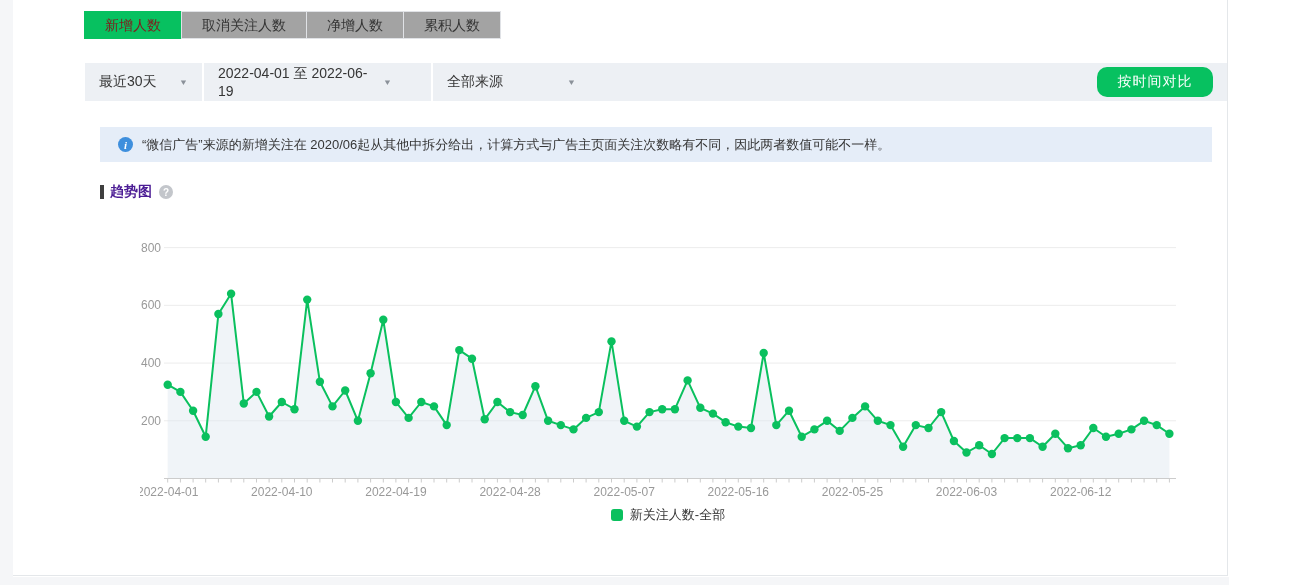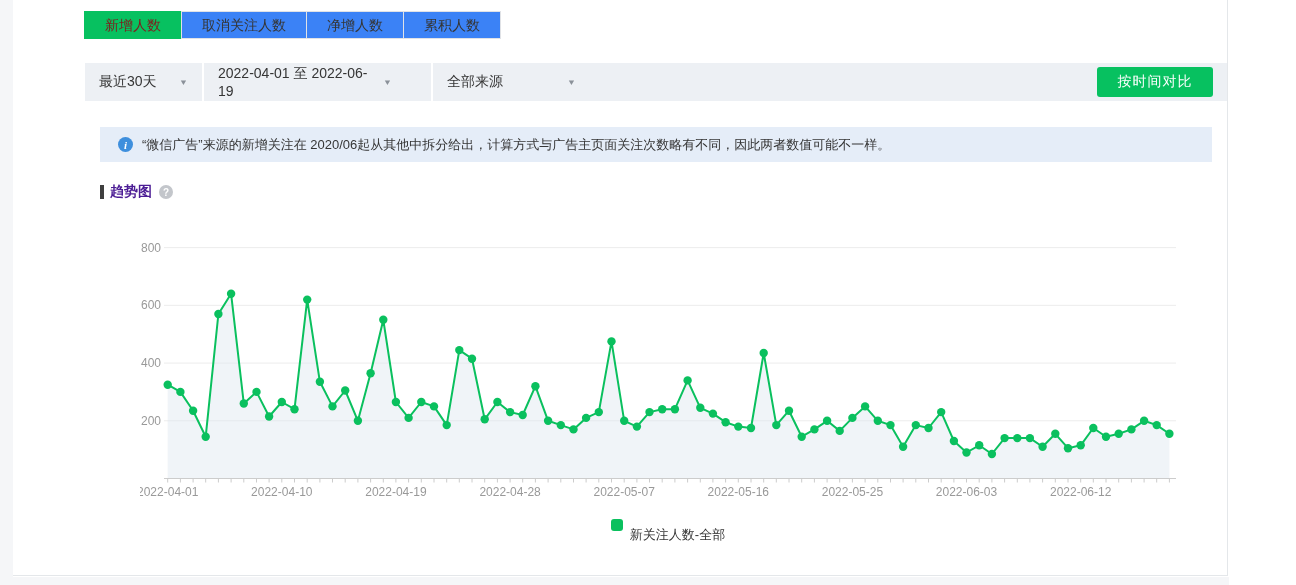--- a/index.html
+++ b/index.html
@@ -3,46 +3,46 @@
 <meta charset="utf-8">
 <style>
   * { margin:0; padding:0; box-sizing:border-box; }
   html,body { width:1296px; height:585px; background:#fff; font-family:"Liberation Sans", sans-serif; overflow:hidden; }
   .gutter-left { position:absolute; left:0; top:0; width:13px; height:585px; background:#f5f6f8; }
   .panel { position:absolute; left:13px; top:0; width:1215px; height:576px; background:#fff; border-right:1px solid #e4e7ea; border-bottom:1px solid #e4e7ea; }
   .bottom-strip { position:absolute; left:0; top:577px; width:1229px; height:8px; background:#f5f6f8; }
 
   
   .tabs { position:absolute; left:72px; top:11px; display:flex; }
-  .tab { height:28px; line-height:26px; padding:0 20px; font-size:14px; color:#353535; background:#3b82f6; border:1px solid #e0e2e6; margin-left:-1px; cursor:pointer; white-space:nowrap; }
+  .tab { height:28px; line-height:26px; padding:0 20px; font-size:14px; color:#353535; background:#a3a3a3; border:1px solid #e0e2e6; margin-left:-1px; cursor:pointer; white-space:nowrap; }
   .tab.active { background:#07c160; border-color:#07c160; color:#7f1d1d; }
 
   
   .filterbar { position:absolute; left:72px; top:63px; width:1142px; height:38px; background:#edf0f4; }
   .fseg { position:absolute; top:0; height:38px; display:flex; align-items:center; justify-content:space-between; padding:0 14px; font-size:14px; color:#353535; cursor:pointer; }
   .fsep { position:absolute; top:0; width:2px; height:38px; background:#fff; }
   .arrow-down { font-size:9px; color:#8b9199; transform:scaleY(0.9); margin-left:10px; }
-  .compare-btn { position:absolute; left:1084px; top:67px; width:116px; height:30px; background:#07c160; border:none; border-radius:3px; color:#fff; font-size:14px; letter-spacing:1px; cursor:pointer; font-family:"Liberation Sans", sans-serif; }
+  .compare-btn { position:absolute; left:1084px; top:67px; width:116px; height:30px; background:#07c160; border:none; border-radius:10px; color:#fff; font-size:14px; letter-spacing:1px; cursor:pointer; font-family:"Liberation Sans", sans-serif; }
 
   
   .banner { position:absolute; left:87px; top:127px; width:1112px; height:35px; background:#e5edf8; display:flex; align-items:center; padding-left:18px; }
   .info-icon { width:15px; height:15px; border-radius:50%; background:#3e8fdd; color:#fff; font-size:11px; font-weight:bold; font-family:"Liberation Serif", serif; font-style:italic; display:flex; align-items:center; justify-content:center; flex:0 0 auto; }
   .banner-text { font-size:13px; color:#353535; margin-left:9px; }
 
   
   .section-title { position:absolute; left:87px; top:183px; display:flex; align-items:center; }
   .title-bar { width:4px; height:14px; background:#3f3f3f; margin-right:6px; }
   .title-text { font-size:14px; color:#4c1d95; font-weight:bold; }
   .help-icon { width:14px; height:14px; border-radius:50%; background:#c3c6cb; color:#fff; font-size:10px; font-weight:bold; display:flex; align-items:center; justify-content:center; margin-left:7px; cursor:pointer; }
 
   
   .chart-svg { position:absolute; left:127px; top:235px; }
   .legend { position:absolute; left:127px; top:506px; width:1056px; display:flex; align-items:center; justify-content:center; cursor:pointer; }
   .legend-swatch { width:12px; height:12px; border-radius:3px; background:#0ac05e; }
-  .legend-label { font-size:13px; color:#353535; margin-left:7px;margin-top:20px; }
+  .legend-label { font-size:13px; color:#353535; margin-left:7px; }
 </style>
 </head>
 <body>
 
 <div class="gutter-left"></div>
 
 <div class="panel">
 
   <div class="tabs">
     <div class="tab active">新增人数</div>

